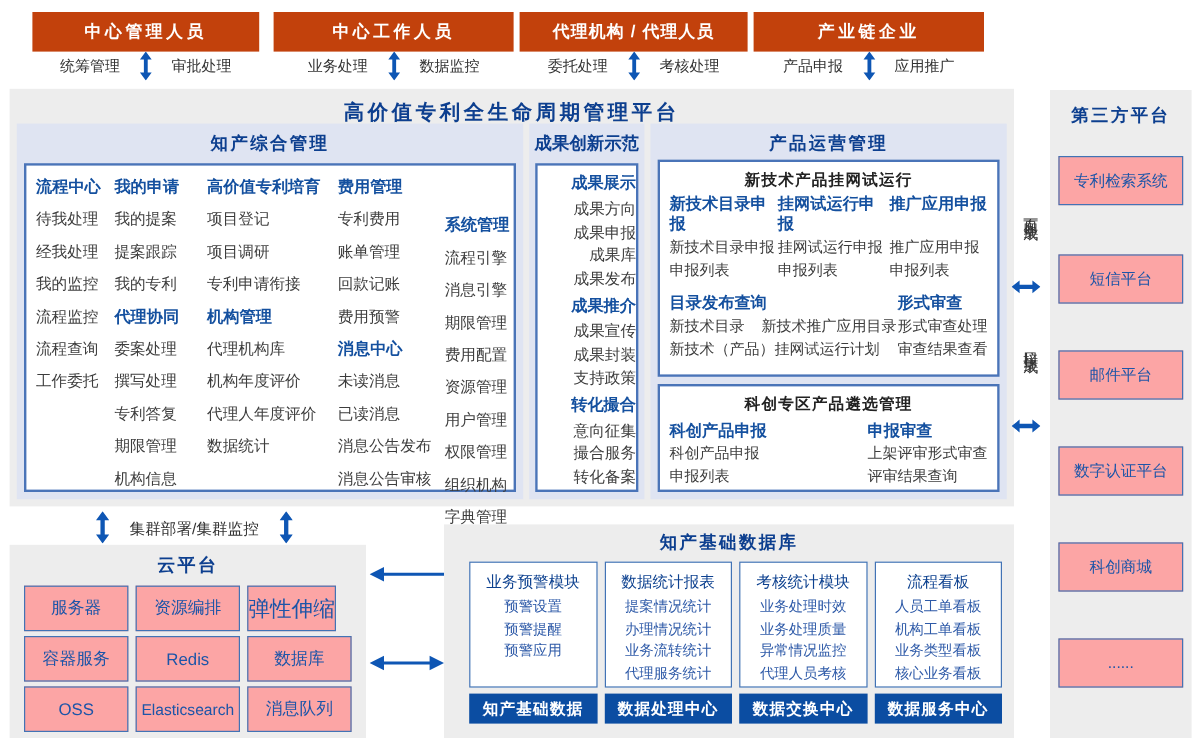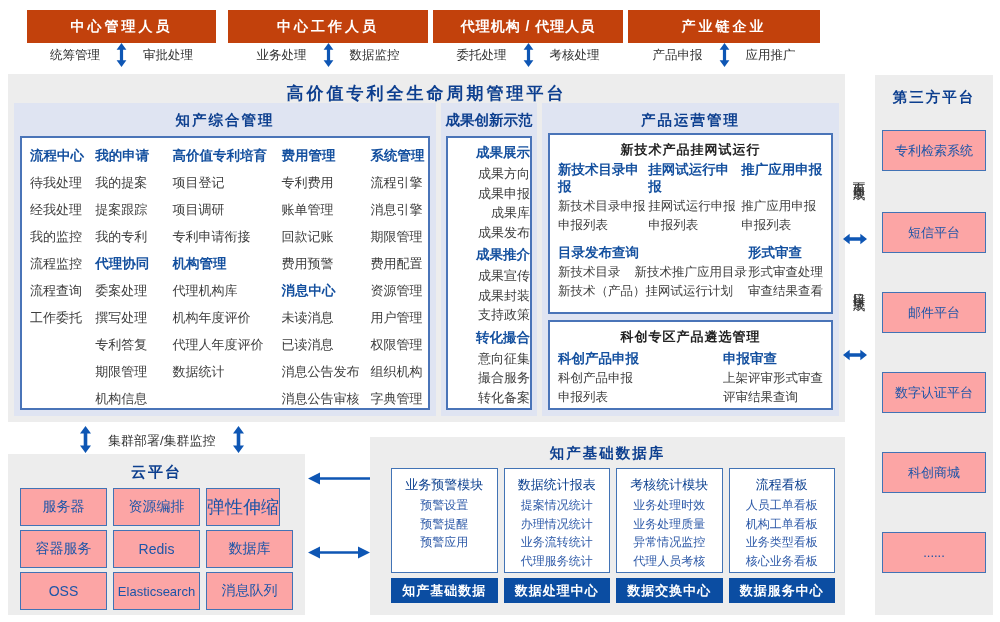--- a/index.html
+++ b/index.html
@@ -139,21 +139,21 @@
         <div class="iprow">专利费用</div>
         <div class="iprow">账单管理</div>
         <div class="iprow">回款记账</div>
         <div class="iprow">费用预警</div>
         <div class="iprow gh">消息中心</div>
         <div class="iprow">未读消息</div>
         <div class="iprow">已读消息</div>
         <div class="iprow">消息公告发布</div>
         <div class="iprow">消息公告审核</div>
       </div>
-      <div style="width:58px;">
+      <div style="width:58px;margin-top:32px;">
         <div class="iprow gh">系统管理</div>
         <div class="iprow">流程引擎</div>
         <div class="iprow">消息引擎</div>
         <div class="iprow">期限管理</div>
         <div class="iprow">费用配置</div>
         <div class="iprow">资源管理</div>
         <div class="iprow">用户管理</div>
         <div class="iprow">权限管理</div>
         <div class="iprow">组织机构</div>
         <div class="iprow">字典管理</div>

